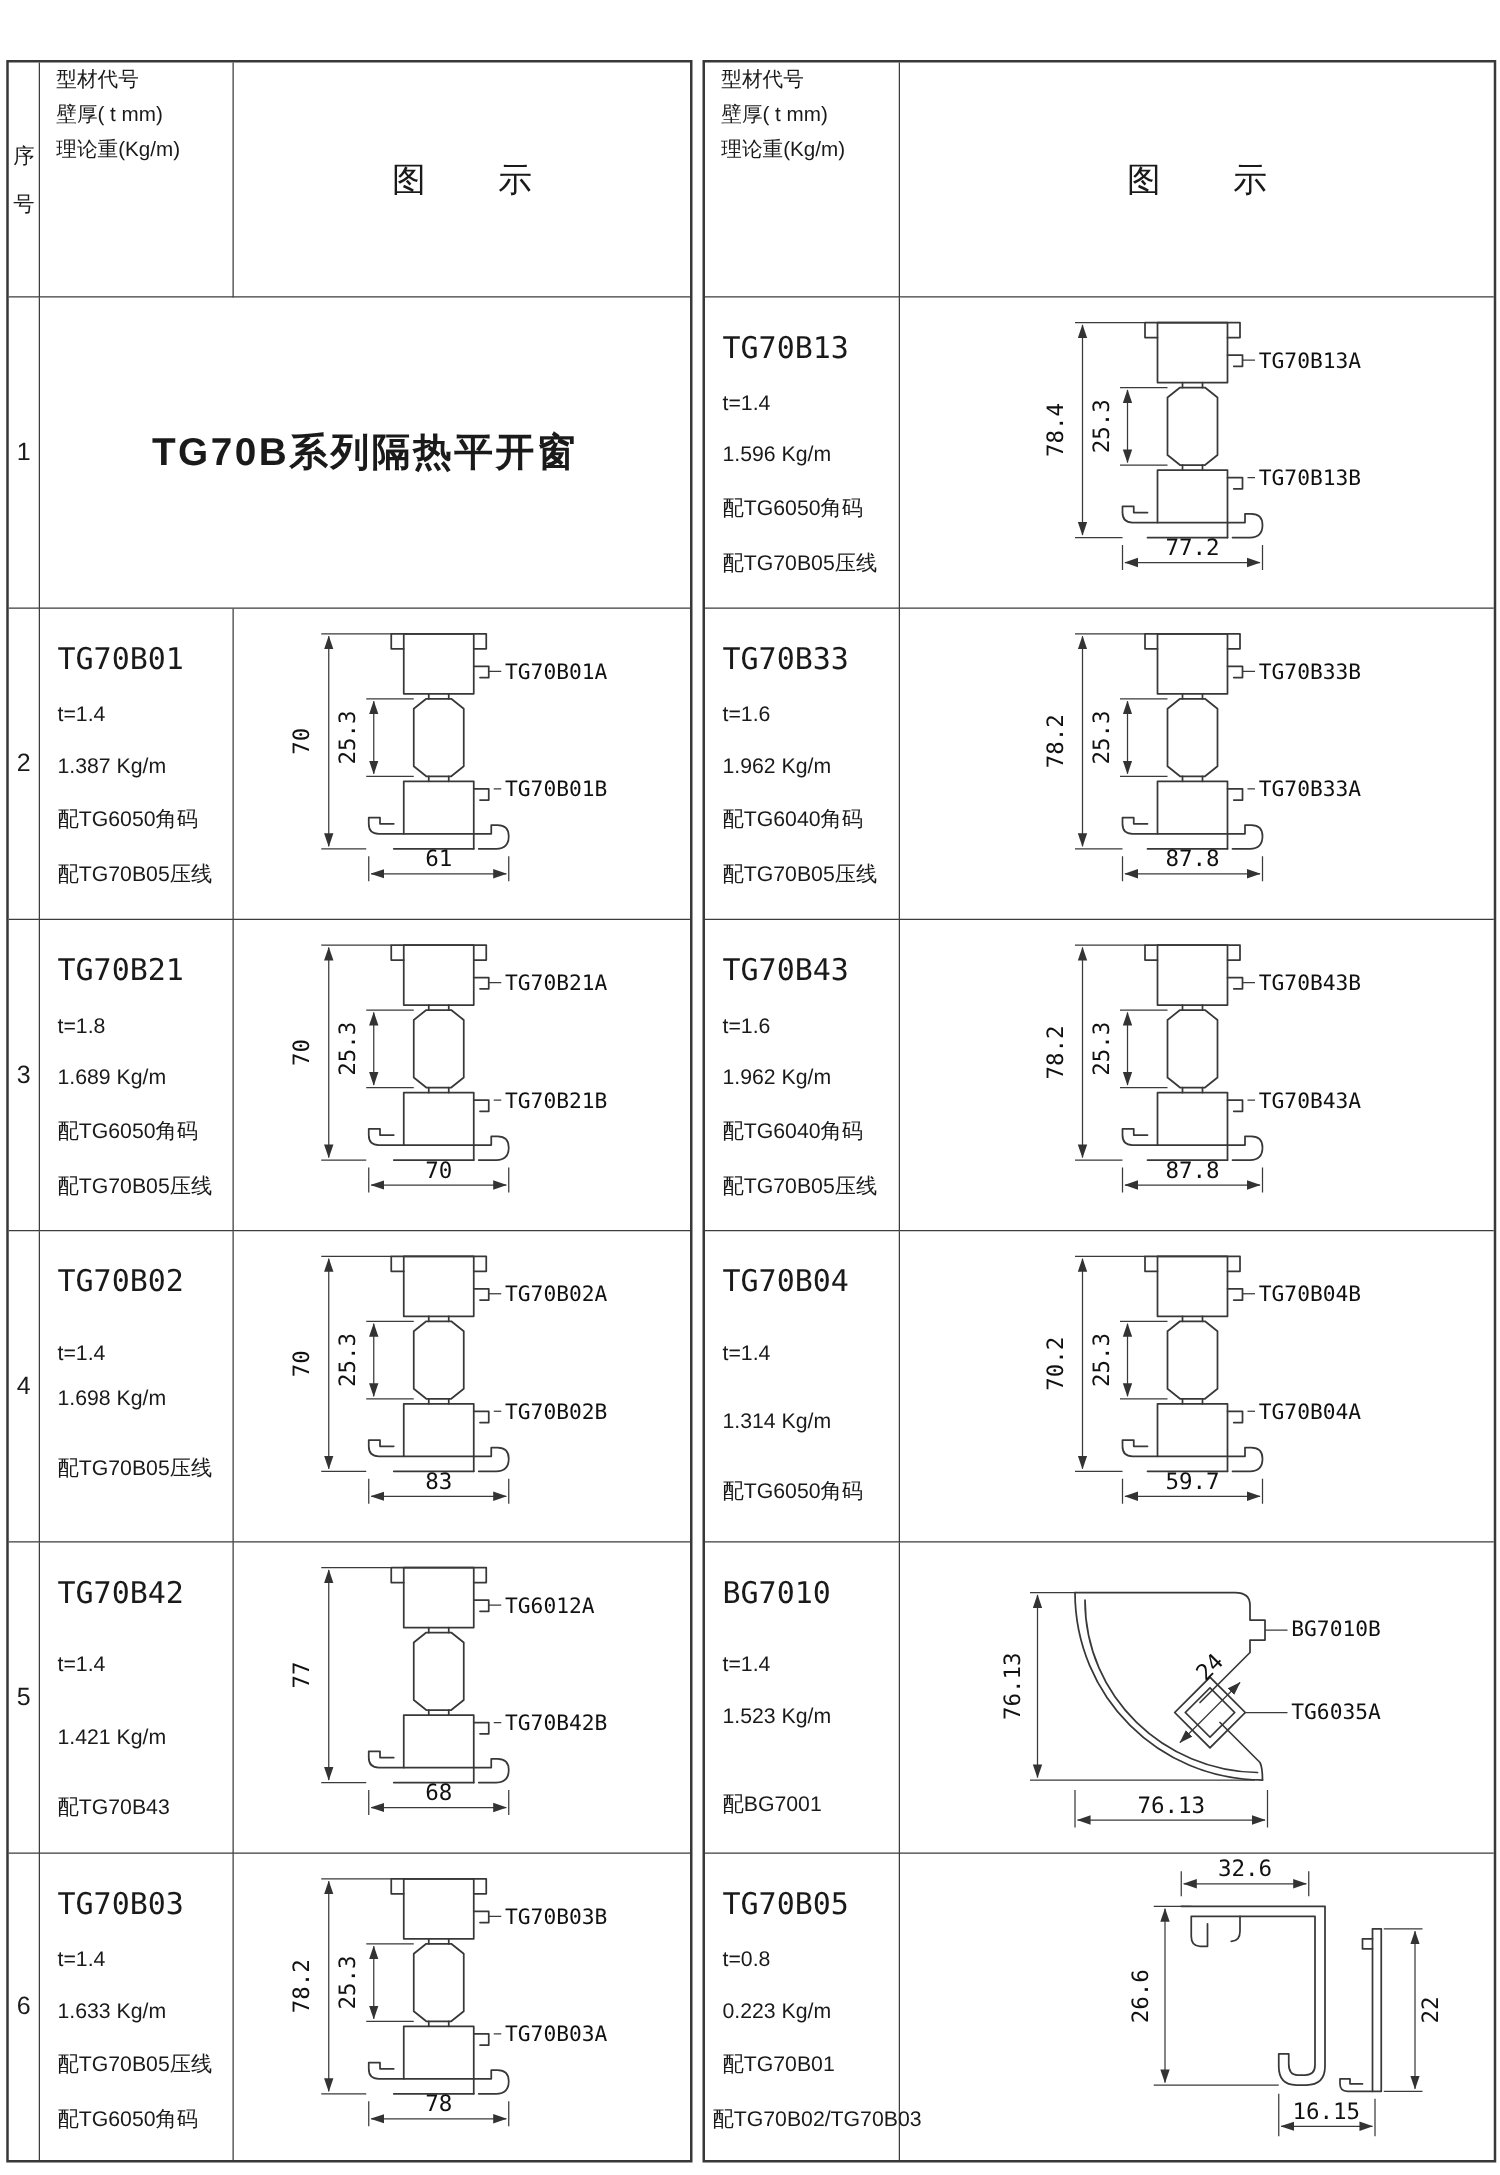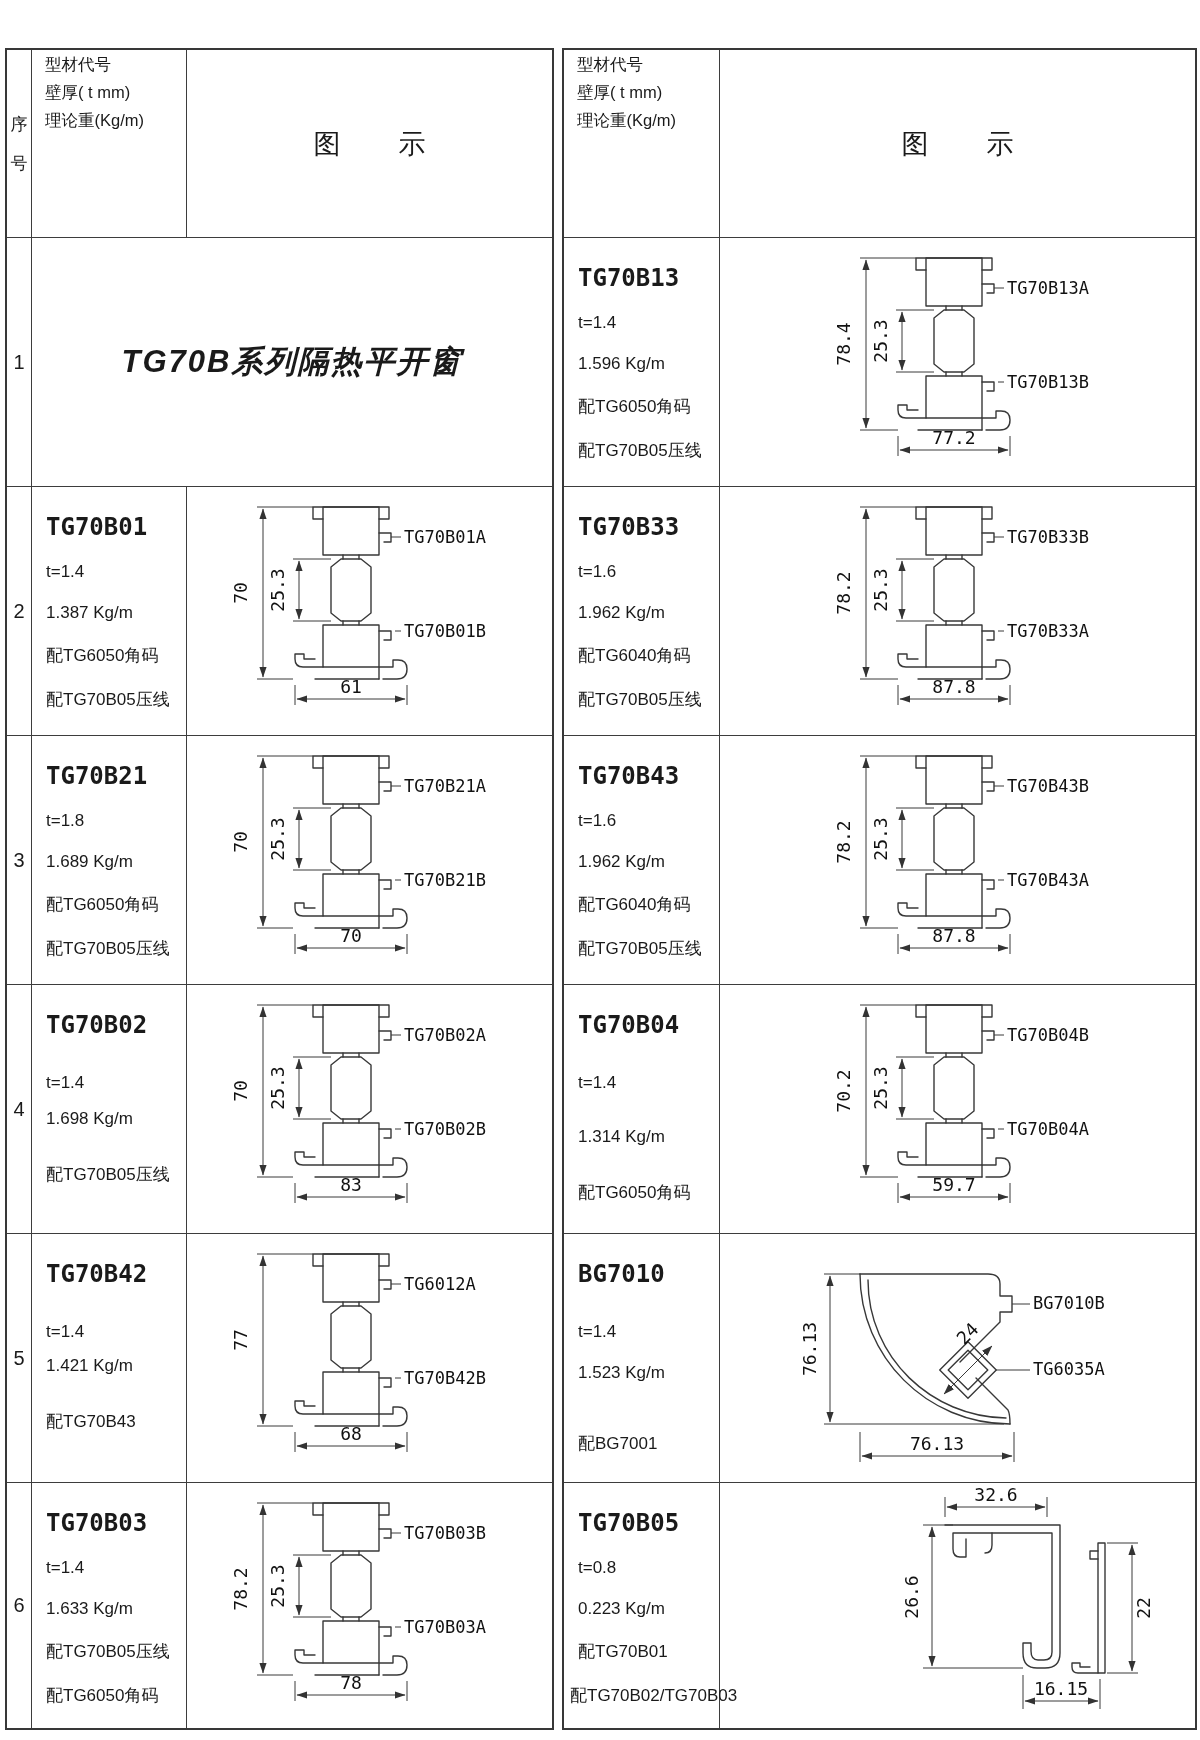--- a/index.html
+++ b/index.html
@@ -17,25 +17,25 @@
   .noR{border-right:none;} .noB{border-bottom:none;}
   
   .seqHead{display:flex;flex-direction:column;align-items:center;justify-content:center;
            gap:16px;font-size:17px;}
   .specHead{display:flex;flex-direction:column;justify-content:flex-start;
             padding-left:13px;font-size:16.5px;line-height:28px;}
   .illoHead{display:flex;align-items:center;justify-content:center;gap:58px;
             font-size:27px;font-weight:500;}
   
   .seqCell{display:flex;align-items:center;justify-content:center;font-size:20px;}
-  .titleCell{grid-column:2/4;display:flex;align-items:center;justify-content:center;font-style:italic;}
+  .titleCell{grid-column:2/4;display:flex;align-items:center;justify-content:center;}
   .seriesTitle{font-size:31px;font-weight:600;letter-spacing:2px;}
   .specCell{padding:14px 6px 0 14px;}
   .code{font-family:"DejaVu Sans Mono","Liberation Mono",monospace;
-        font-size:24px;font-weight:700;margin-top:12px;}
+        font-size:24px;font-weight:400;margin-top:12px;}
   .sline{font-size:17px;margin-top:21px;white-space:nowrap;}
   
   svg.draw{display:block;}
   .prof{fill:none;stroke:#383838;stroke-width:1.4;stroke-linejoin:round;stroke-linecap:round;}
   .thin{fill:none;stroke:#3a3a3a;stroke-width:1;}
   .dim{font-family:"DejaVu Sans Mono","Liberation Mono",monospace;font-size:18px;fill:#111;}
   .lbl{font-family:"DejaVu Sans Mono","Liberation Mono",monospace;font-size:17px;fill:#111;}
 </style>
 </head>
 <body>
@@ -168,21 +168,21 @@
       <text class="lbl" x="217" y="150">TG70B02B</text>
     </svg>
   </div>
 
   <div class="cell seqCell">
     <span>5</span>
   </div>
   <div class="cell specCell">
     <div class="code">TG70B42</div>
     <div class="sline" style="margin-top:34px">t=1.4</div>
-    <div class="sline" style="margin-top:14px">1.421 Kg/m</div>
+    <div class="sline" style="margin-top:38px">1.421 Kg/m</div>
     <div class="sline" style="margin-top:34px">配TG70B43</div>
   </div>
   <div class="cell noR">
     <svg class="draw" width="362" height="246" viewBox="0 0 362 246">
       <use href="#g-stack" x="100" y="14"></use>
       <path class="thin" d="M70 20 H126 M70 192 H106"></path>
       <line class="thin" x1="76" y1="22" x2="76" y2="190" marker-start="url(#arr)" marker-end="url(#arr)"></line>
       <text class="dim" x="60" y="106" text-anchor="middle" transform="rotate(-90 60 106)">77</text>
       <path class="thin" d="M108 198 V218 M220 198 V218"></path>
       <line class="thin" x1="110" y1="212" x2="218" y2="212" marker-start="url(#arr)" marker-end="url(#arr)"></line>

